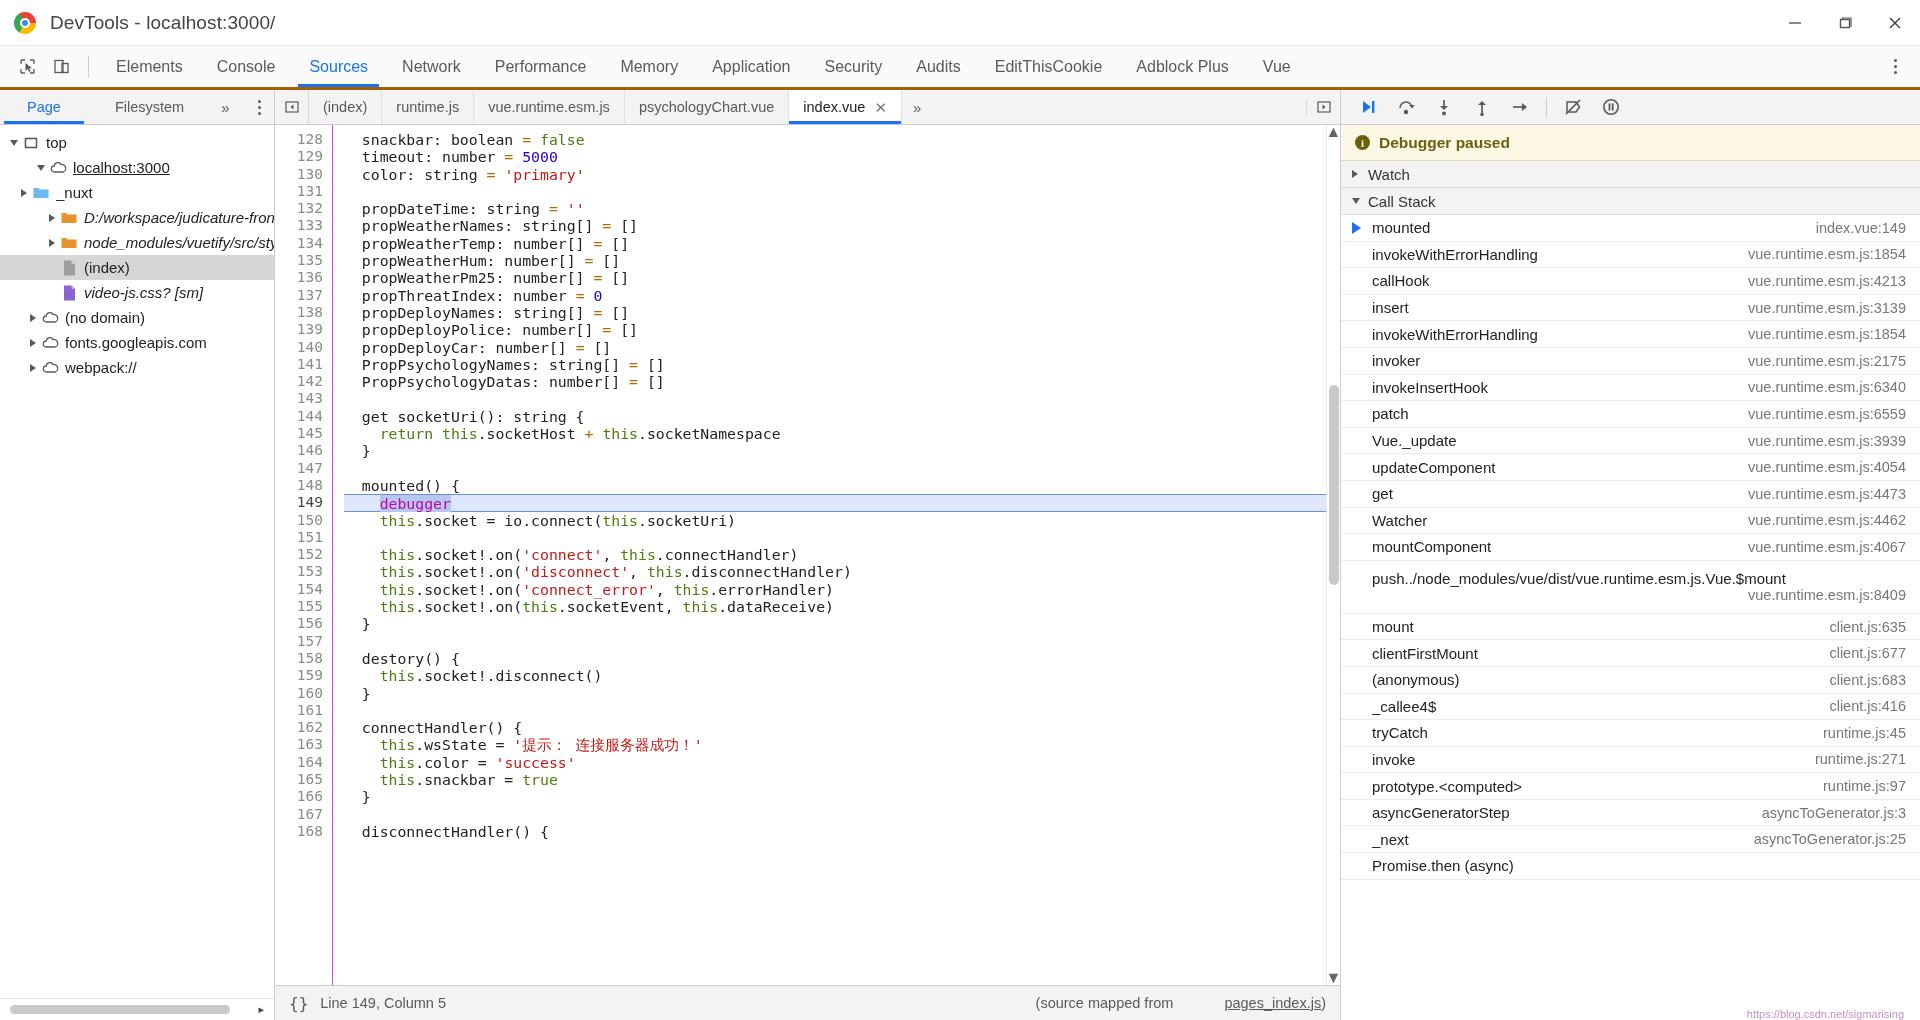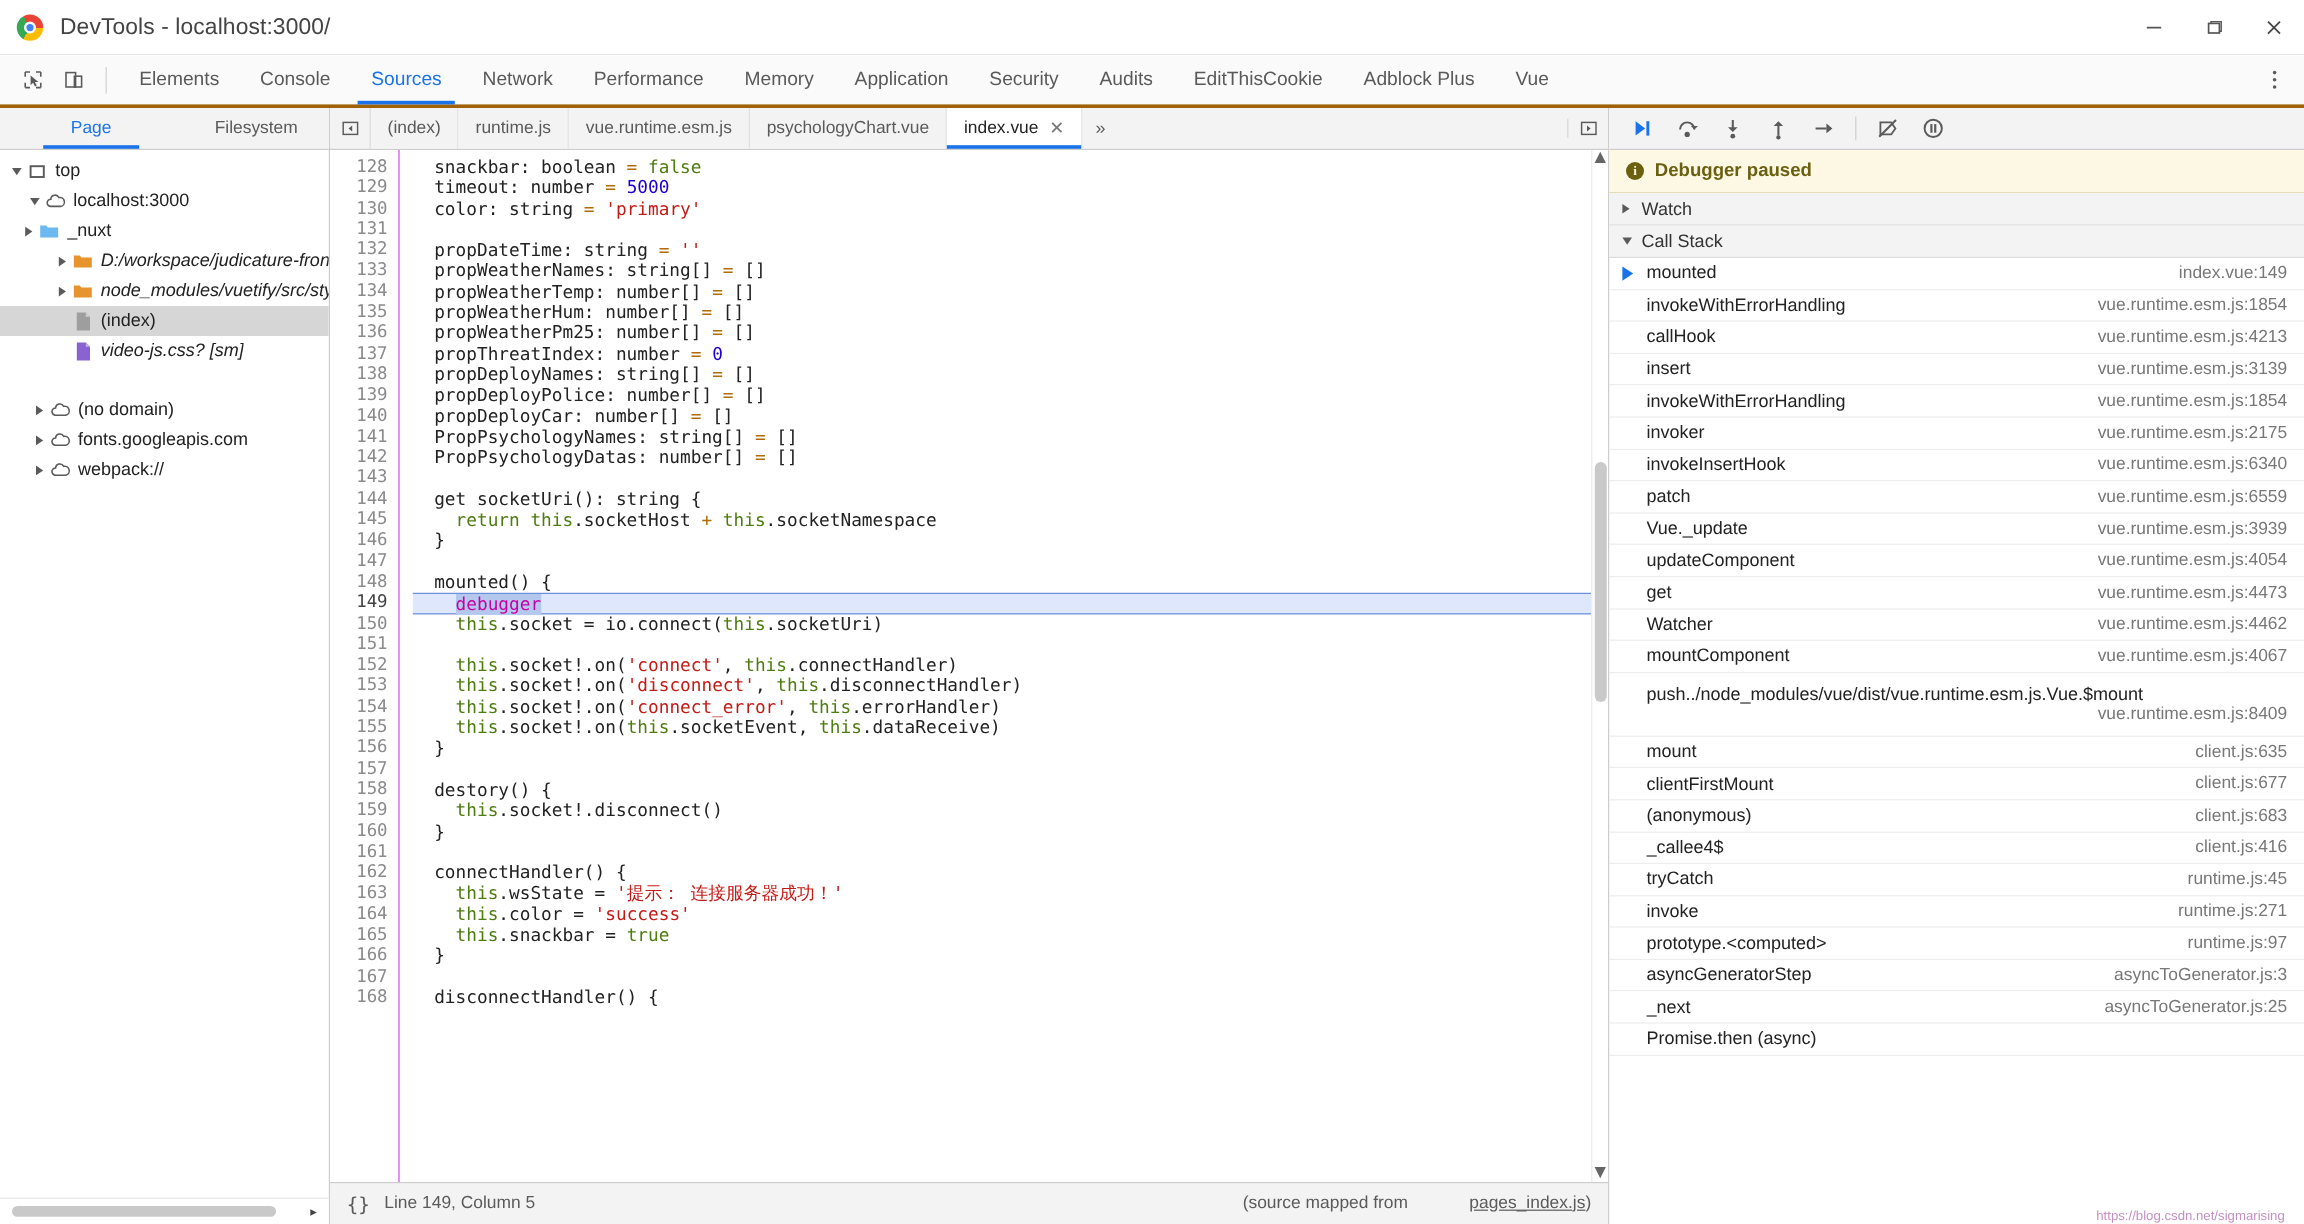--- a/index.html
+++ b/index.html
@@ -46,21 +46,21 @@
   .tabbar-right { margin-left:auto; display:flex; align-items:center; padding-right:8px; }
   .kebab { width:34px; height:34px; display:flex; flex-direction:column; align-items:center; justify-content:center; gap:3px; }
   .kebab i { width:3px; height:3px; border-radius:50%; background:#5a5a5a; display:block; }
 
   
   .body { flex:1; display:flex; min-height:0; }
 
   
   .nav-pane { width:275px; min-width:275px; display:flex; flex-direction:column; border-right:1px solid #cdcdcd; background:#fff; }
   .nav-tabbar { height:35px; min-height:35px; display:flex; align-items:stretch; border-bottom:1px solid #cdcdcd; background:#f3f3f3; }
-  .nav-tab { display:flex; align-items:center; padding:0 27px; font-size:14.5px; color:#5a5a5a; position:relative; white-space:nowrap;margin-left:32px;}
+  .nav-tab { display:flex; align-items:center; padding:0 27px; font-size:14.5px; color:#5a5a5a; position:relative; white-space:nowrap;}
   .nav-tab.active { color:#1a73e8; }
   .nav-tab.active::after { content:""; position:absolute; left:4px; right:4px; bottom:0; height:3px; background:#1a73e8; }
   .nav-more { display:flex; align-items:center; padding:0 10px; font-size:15px; color:#5a5a5a; }
   .nav-kebab { margin-left:auto; width:30px; display:flex; flex-direction:column; align-items:center; justify-content:center; gap:3px; }
   .nav-kebab i { width:3px; height:3px; border-radius:50%; background:#5a5a5a; display:block; }
 
   .tree { flex:1; overflow:hidden; padding-top:5px; font-size:15px; color:#222; }
   .tnode { display:flex; align-items:center; height:25px; white-space:nowrap; }
   .tnode.sel { background:#d6d6d6; }
   .twist { width:15px; height:25px; display:flex; align-items:center; justify-content:center; color:#5a5a5a; flex:0 0 auto;}
@@ -249,21 +249,21 @@
             <span class="twist">
               <span class="tri-d"></span>
             </span>
             <span class="ticon">
               <svg width="14" height="14" viewBox="0 0 14 14">
                 <rect x="1.5" y="2.5" width="11" height="9" fill="none" stroke="#5a5a5a" stroke-width="1.6"></rect>
               </svg>
             </span>
             <span class="ilabel ellip">top</span>
           </div>
-          <div class="tnode" style="padding-left: 21px;">
+          <div class="tnode" style="padding-left: 33px; text-decoration: underline;">
             <span class="twist">
               <span class="tri-d"></span>
             </span>
             <span class="ticon">
               <svg width="17" height="13" viewBox="0 0 17 13">
                 <path d="M4.3 11 a3 3 0 0 1 0-6 a3.6 3.6 0 0 1 6.8-1.4 a2.8 2.8 0 0 1 1.6 7.4 z" fill="none" stroke="#5a5a5a" stroke-width="1.3"></path>
               </svg>
             </span>
             <span class="ilabel ellip">localhost:3000</span>
           </div>
@@ -313,21 +313,21 @@
           <div class="tnode" style="padding-left: 44px;">
             <span class="twist none"></span>
             <span class="ticon">
               <svg width="13" height="16" viewBox="0 0 13 16">
                 <path d="M1 0.5 h7.5 L12 4 v11.5 h-11 z" fill="#8a63d2"></path>
                 <path d="M8.5 0.5 V4 H12" fill="#c5b0ea"></path>
               </svg>
             </span>
             <span class="ilabel ellip it">video-js.css? [sm]</span>
           </div>
-          <div class="tnode" style="padding-left: 25px; margin-top: 24px;">
+          <div class="tnode" style="padding-left: 25px;">
             <span class="twist">
               <span class="tri-r"></span>
             </span>
             <span class="ticon">
               <svg width="17" height="13" viewBox="0 0 17 13">
                 <path d="M4.3 11 a3 3 0 0 1 0-6 a3.6 3.6 0 0 1 6.8-1.4 a2.8 2.8 0 0 1 1.6 7.4 z" fill="none" stroke="#5a5a5a" stroke-width="1.3"></path>
               </svg>
             </span>
             <span class="ilabel ellip">(no domain)</span>
           </div>

